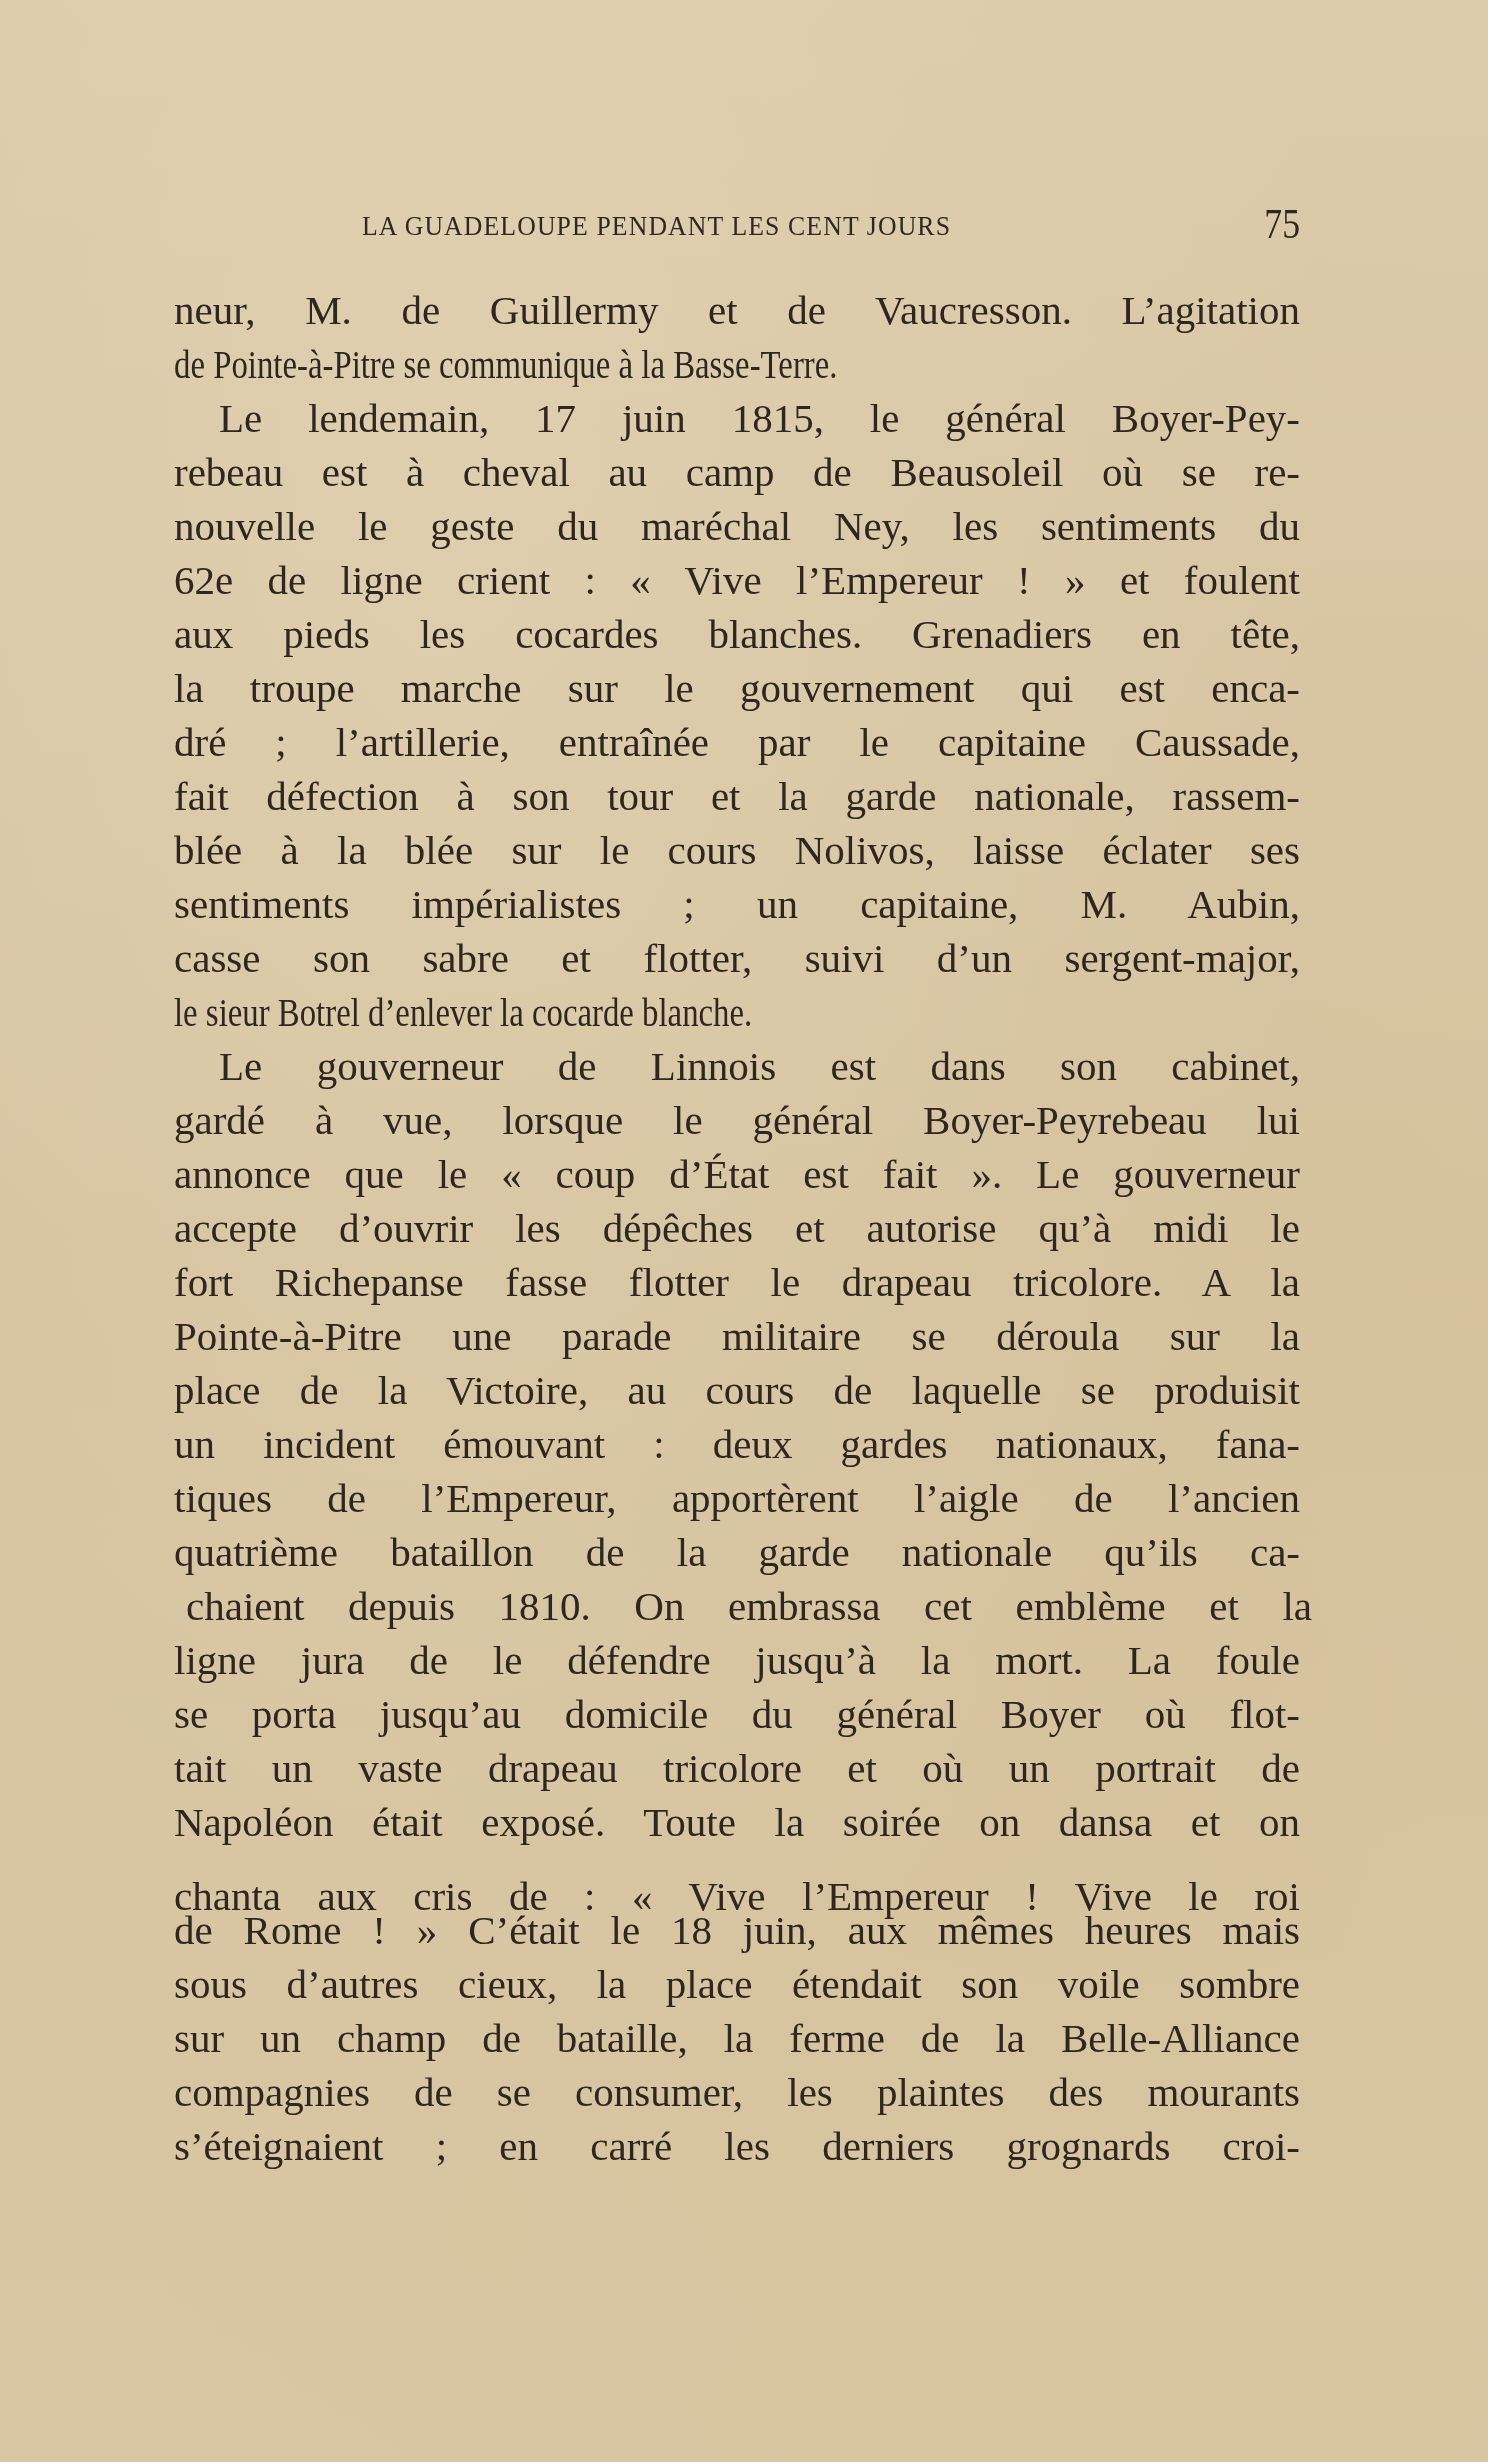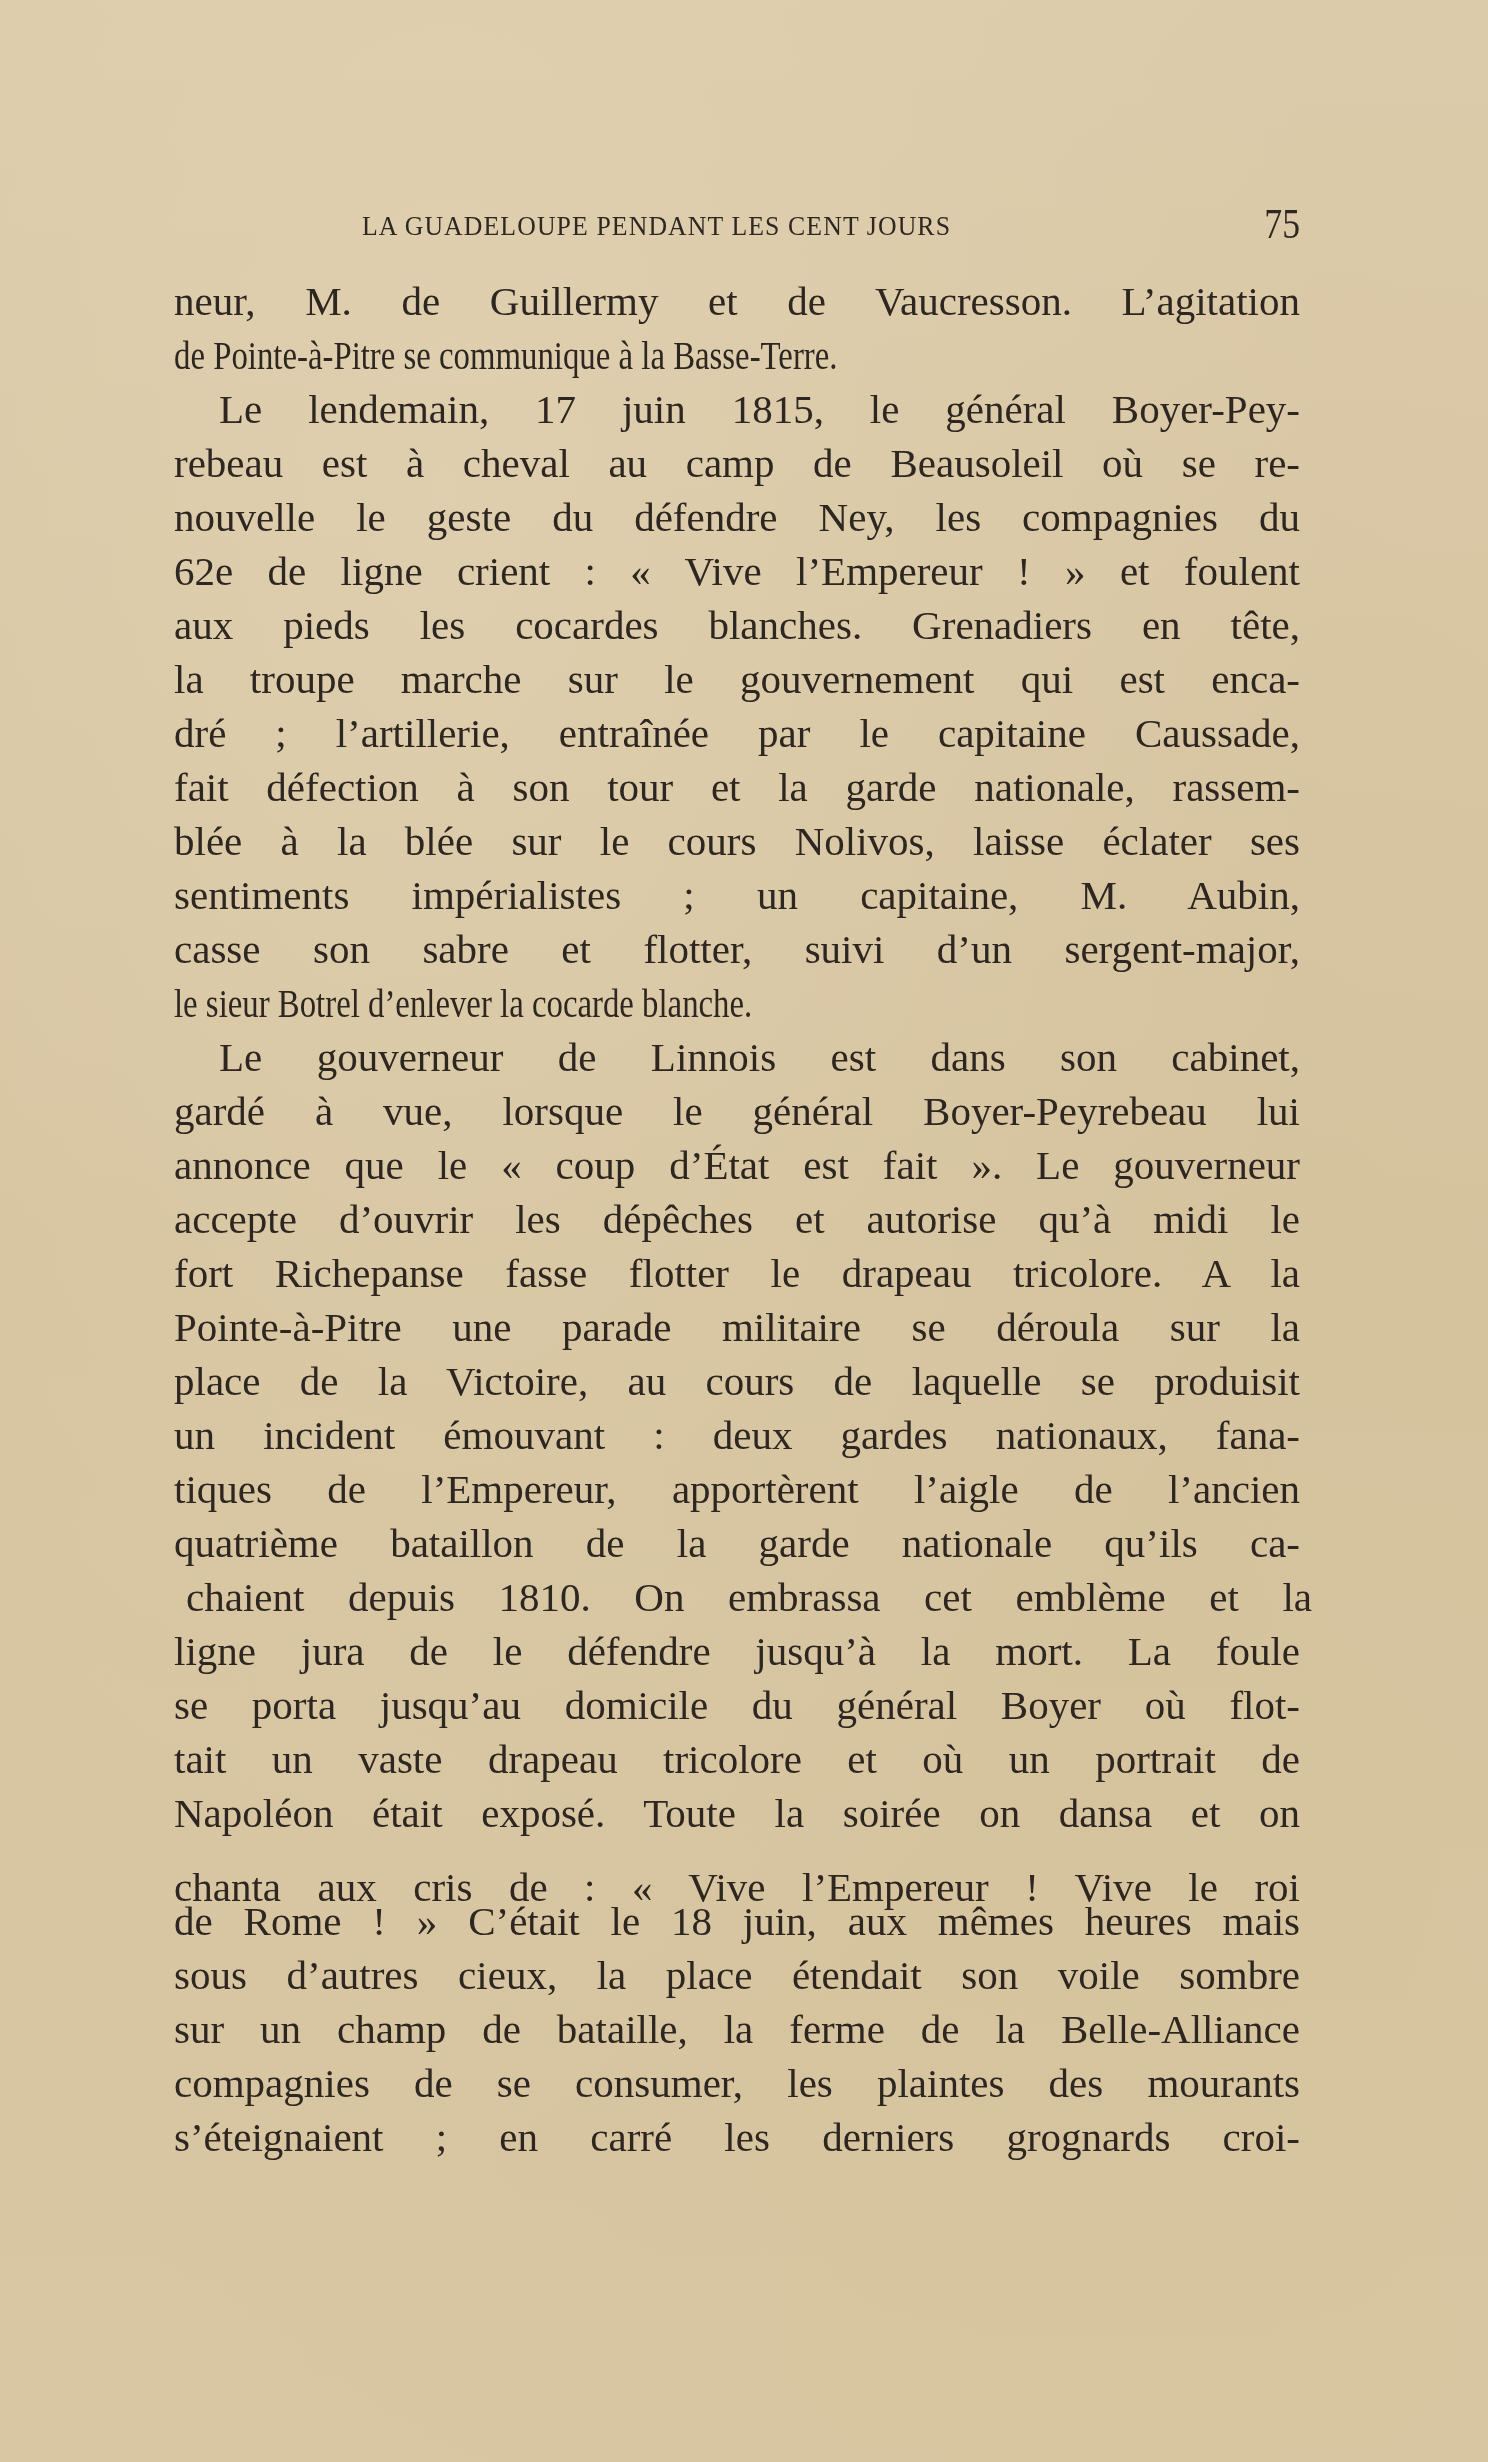--- a/index.html
+++ b/index.html
@@ -46,21 +46,21 @@
     position: absolute;
     right: 0px;
     top: -4.7px;
     font-size: 42px;
     transform: scaleX(0.85);
     transform-origin: right center;
     color: #2f2721;
   }
   .body-text {
     position: absolute;
-    top: 274px;
+    top: 283px;
     left: 174px;
     width: 1126px;
     text-decoration: underline;
   }
   .line {
     display: block;
     height: 54px;
     line-height: 54px;
     font-size: 41px;
     white-space: nowrap;
@@ -97,21 +97,21 @@
   <div class="running-head">
     <span class="running-title">LA GUADELOUPE PENDANT LES CENT JOURS</span>
     <span class="page-number">75</span>
   </div>
 
   <div class="body-text" id="body-text">
       <div class="line"><span class="t" style="width: 1126px; display: inline-block; transform: scaleX(1); transform-origin: left center;">neur, M. de Guillermy et de Vaucresson. L’agitation</span></div>
       <div class="line last"><span class="t" style="width: 838px; display: inline-block; transform: scaleX(0.8); transform-origin: left center;">de Pointe-à-Pitre se communique à la Basse-Terre.</span></div>
       <div class="line indent"><span class="t" style="width: 1081px; display: inline-block; transform: scaleX(1); transform-origin: left center;">Le lendemain, 17 juin 1815, le général Boyer-Pey-</span></div>
       <div class="line"><span class="t" style="width: 1126px; display: inline-block; transform: scaleX(1); transform-origin: left center;">rebeau est à cheval au camp de Beausoleil où se re-</span></div>
-      <div class="line"><span class="t" style="width: 1126px; display: inline-block; transform: scaleX(1); transform-origin: left center;">nouvelle le geste du défendre Ney, les compagnies du</span></div>
+      <div class="line"><span class="t" style="width: 1126px; display: inline-block; transform: scaleX(1); transform-origin: left center;">nouvelle le geste du maréchal Ney, les sentiments du</span></div>
       <div class="line"><span class="t" style="width: 1126px; display: inline-block; transform: scaleX(1); transform-origin: left center;">62e de ligne crient : « Vive l’Empereur ! » et foulent</span></div>
       <div class="line"><span class="t" style="width: 1126px; display: inline-block; transform: scaleX(1); transform-origin: left center;">aux pieds les cocardes blanches. Grenadiers en tête,</span></div>
       <div class="line"><span class="t" style="width: 1126px; display: inline-block; transform: scaleX(1); transform-origin: left center;">la troupe marche sur le gouvernement qui est enca-</span></div>
       <div class="line"><span class="t" style="width: 1126px; display: inline-block; transform: scaleX(1); transform-origin: left center;">dré ; l’artillerie, entraînée par le capitaine Caussade,</span></div>
       <div class="line"><span class="t" style="width: 1126px; display: inline-block; transform: scaleX(1); transform-origin: left center;">fait défection à son tour et la garde nationale, rassem-</span></div>
       <div class="line"><span class="t" style="width: 1126px; display: inline-block; transform: scaleX(1); transform-origin: left center;">blée à la blée sur le cours Nolivos, laisse éclater ses</span></div>
       <div class="line"><span class="t" style="width: 1126px; display: inline-block; transform: scaleX(1); transform-origin: left center;">sentiments impérialistes ; un capitaine, M. Aubin,</span></div>
       <div class="line"><span class="t" style="width: 1126px; display: inline-block; transform: scaleX(1); transform-origin: left center;">casse son sabre et flotter, suivi d’un sergent-major,</span></div>
       <div class="line last"><span class="t" style="width: 731px; display: inline-block; transform: scaleX(0.8); transform-origin: left center;">le sieur Botrel d’enlever la cocarde blanche.</span></div>
       <div class="line indent"><span class="t" style="width: 1081px; display: inline-block; transform: scaleX(1); transform-origin: left center;">Le gouverneur de Linnois est dans son cabinet,</span></div>

